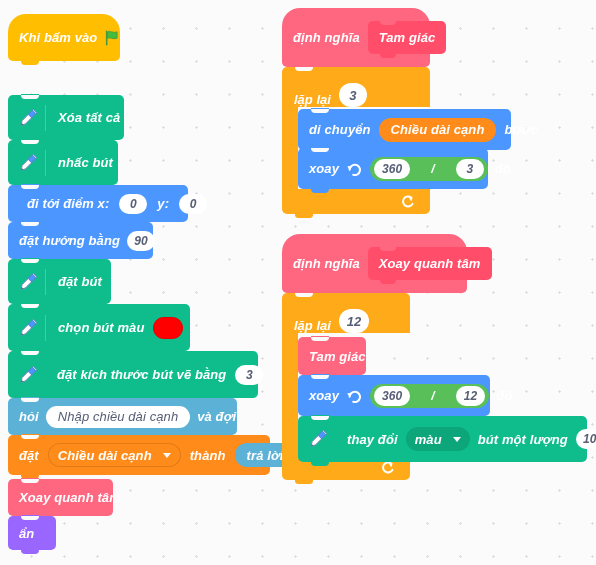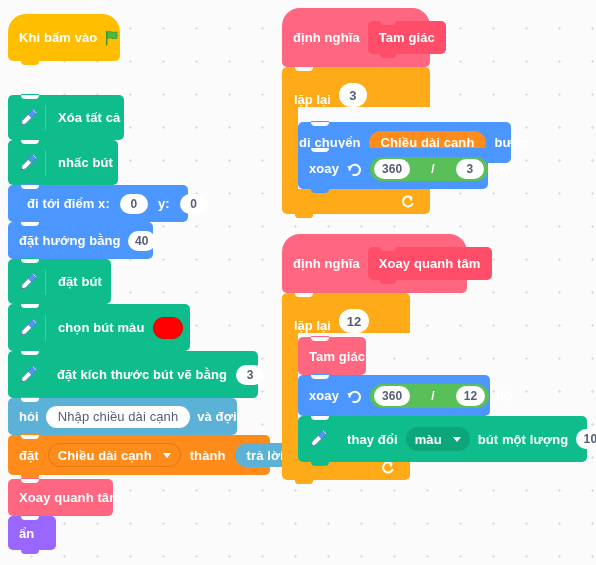--- a/index.html
+++ b/index.html
@@ -7,21 +7,21 @@
     width:596px;height:565px;
     background:#fbfbfc;
     background-image:radial-gradient(#dfdfe3 1.1px, transparent 1.2px);
     background-size:33px 33px;
     background-position:15px 12px;
     font-family:"Liberation Sans","DejaVu Sans",sans-serif;
     overflow:hidden;
     position:relative;
     -webkit-font-smoothing:antialiased;
   }
-  .canvas{position:absolute;left:0;top:0;width:484px;height:565px;}
+  .canvas{position:absolute;left:0;top:0;width:484px;height:565px;font-style:italic;}
 
   
   .blk{
     position:absolute;
     box-sizing:border-box;
     display:flex;
     align-items:center;
     color:#fff;
     font-size:13px;
     font-weight:bold;
@@ -161,21 +161,21 @@
     <span class="notch-cut"></span>
     <span class="lbl">đi tới điểm x:</span>
     <span class="num">0</span>
     <span class="lbl">y:</span>
     <span class="num">0</span>
   </div>
 
   <div class="blk stack" style="left:8px;top:222px;width:145px;height:37px;background:#4c97ff;padding-left:11px;gap:7px;">
     <span class="notch-cut"></span>
     <span class="lbl">đặt hướng bằng</span>
-    <span class="num">40</span>
+    <span class="num">90</span>
   </div>
 
   <div class="blk stack" style="left:8px;top:259px;width:103px;height:45px;background:#0fbd8c;padding-left:7px;">
     <span class="notch-cut"></span>
     <span class="pen-ico">
       <svg viewBox="0 0 26 26" width="26" height="26">
         <path d="M18.2 4.4 L21.6 7.8 L10.6 18.8 L6 20.4 L7.2 15.6 Z" fill="#fff" stroke="#7b86c9" stroke-width="1"></path>
         <path d="M17.4 5.2 L20.8 8.6 L16.6 12.8 L13.2 9.4 Z" fill="#4c97ff" stroke="#4276c4" stroke-width=".8"></path>
         <path d="M6 20.4 L8.3 19.6 L6.8 18.1 Z" fill="#575e75"></path>
       </svg>
@@ -263,21 +263,21 @@
       <span class="loop-ico">
         <svg viewBox="0 0 16 16" width="16" height="16">
             <path d="M11.2 3.6 a5 5 0 1 0 1.2 6.3" stroke="#fff" stroke-width="2" fill="none" stroke-linecap="round"></path>
             <path d="M8.2 2.2 L12.6 3.4 L11.2 7.6 Z" fill="#fff"></path>
           </svg>
       </span>
       <span style="position:absolute;left:13px;bottom:-4px;width:18px;height:4px;background:#ffab19;border-radius:0 0 4px 4px;"></span>
     </div>
   </div>
 
-  <div class="blk stack" style="left:298px;top:122px;width:213px;height:41px;background:#4c97ff;padding-left:1px;gap:8px;">
+  <div class="blk stack" style="left:298px;top:109px;width:213px;height:41px;background:#4c97ff;padding-left:11px;gap:8px;">
     <span class="notch-cut"></span>
     <span class="lbl">di chuyển</span>
     <span class="rep" style="background:#ff8c1a;">Chiều dài cạnh</span>
     <span class="lbl">bước</span>
   </div>
 
   <div class="blk stack" style="left:298px;top:148px;width:190px;height:41px;background:#4c97ff;padding-left:11px;gap:7px;">
     <span class="notch-cut"></span>
     <span class="lbl">xoay</span>
     <span class="turn-ico">

